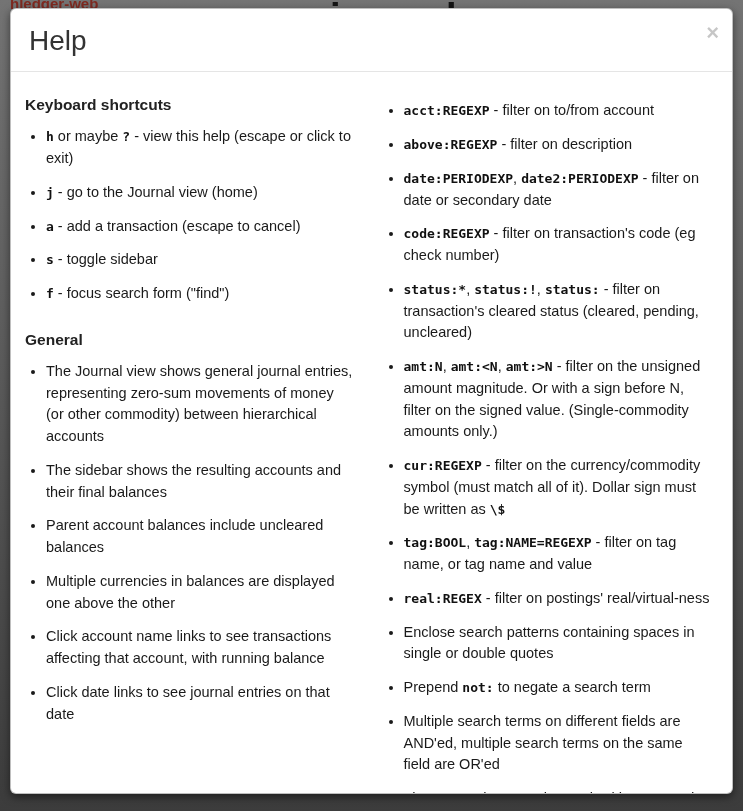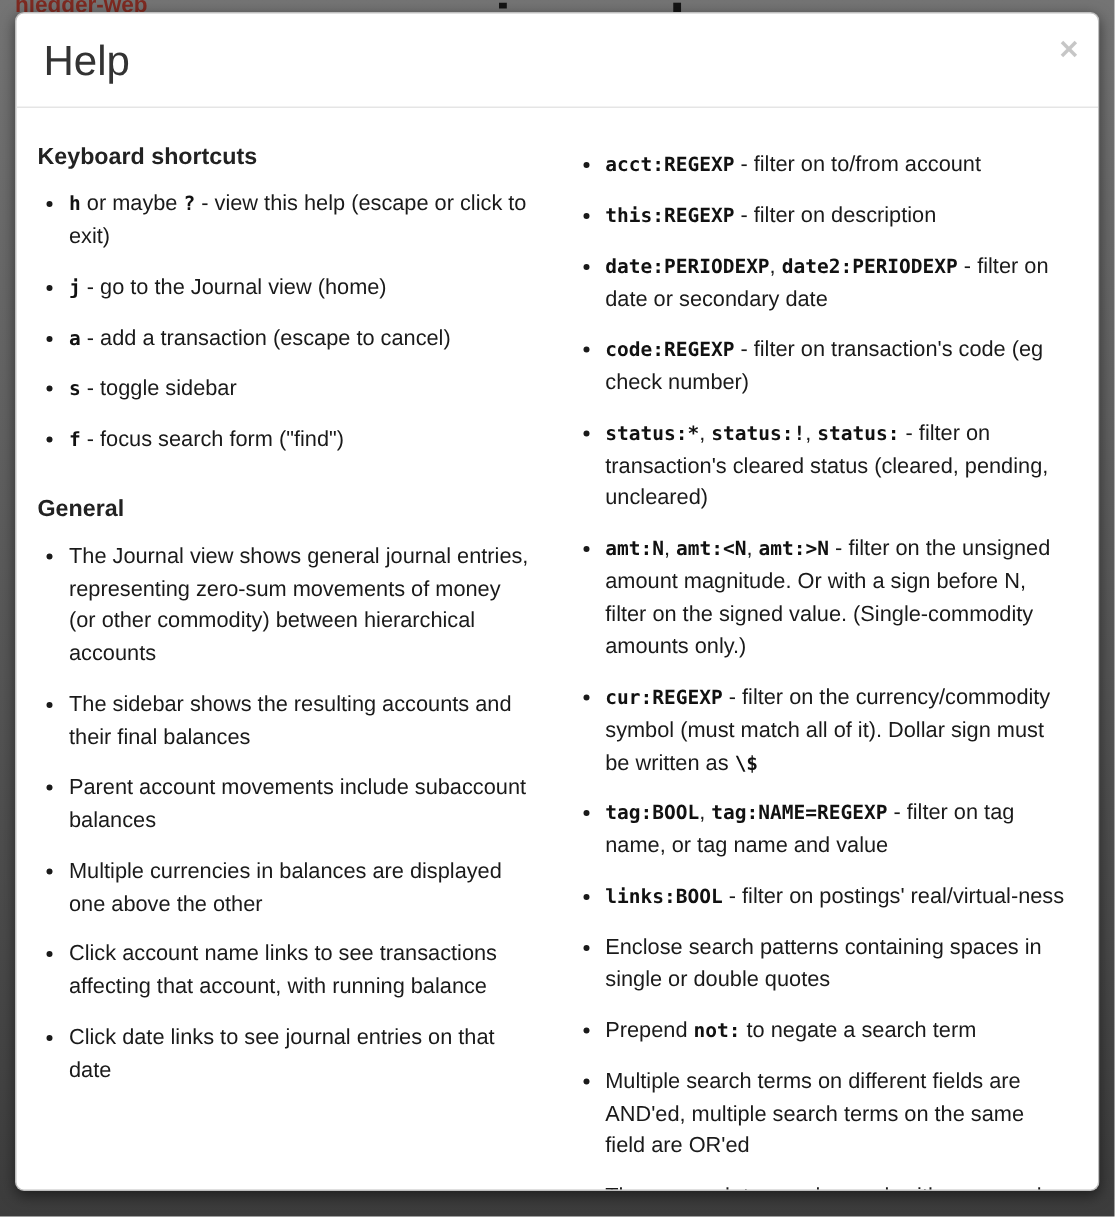--- a/index.html
+++ b/index.html
@@ -101,37 +101,37 @@
           <li><code>h</code> or maybe <code>?</code> - view this help (escape or click to exit)</li>
           <li><code>j</code> - go to the Journal view (home)</li>
           <li><code>a</code> - add a transaction (escape to cancel)</li>
           <li><code>s</code> - toggle sidebar</li>
           <li><code>f</code> - focus search form ("find")</li>
         </ul>
         <h4 class="section-heading">General</h4>
         <ul>
           <li>The Journal view shows general journal entries, representing zero-sum movements of money (or other commodity) between hierarchical accounts</li>
           <li>The sidebar shows the resulting accounts and their final balances</li>
-          <li>Parent account movements include subaccount balances</li>
+          <li>Parent account balances include uncleared balances</li>
           <li>Multiple currencies in balances are displayed one above the other</li>
           <li>Click account name links to see transactions affecting that account, with running balance</li>
           <li>Click date links to see journal entries on that date</li>
         </ul>
       </div>
     <div class="help-col">
         <ul>
           <li><code>acct:REGEXP</code> - filter on to/from account</li>
-          <li><code>this:REGEXP</code> - filter on description</li>
+          <li><code>above:REGEXP</code> - filter on description</li>
           <li><code>date:PERIODEXP</code>, <code>date2:PERIODEXP</code> - filter on date or secondary date</li>
           <li><code>code:REGEXP</code> - filter on transaction's code (eg check number)</li>
           <li><code>status:*</code>, <code>status:!</code>, <code>status:</code> - filter on transaction's cleared status (cleared, pending, uncleared)</li>
           <li><code>amt:N</code>, <code>amt:&lt;N</code>, <code>amt:&gt;N</code> - filter on the unsigned amount magnitude. Or with a sign before N, filter on the signed value. (Single-commodity amounts only.)</li>
           <li><code>cur:REGEXP</code> - filter on the currency/commodity symbol (must match all of it). Dollar sign must be written as <code>\$</code></li>
           <li><code>tag:BOOL</code>, <code>tag:NAME=REGEXP</code> - filter on tag name, or tag name and value</li>
-          <li><code>links:BOOL</code> - filter on postings' real/virtual-ness</li>
+          <li><code>real:REGEX</code> - filter on postings' real/virtual-ness</li>
           <li>Enclose search patterns containing spaces in single or double quotes</li>
           <li>Prepend <code>not:</code> to negate a search term</li>
           <li>Multiple search terms on different fields are AND'ed, multiple search terms on the same field are OR'ed</li>
           <li>These search terms also work with command-line hledger</li>
         </ul>
       </div>
   </div>
 </div>
 
 </body></html>

